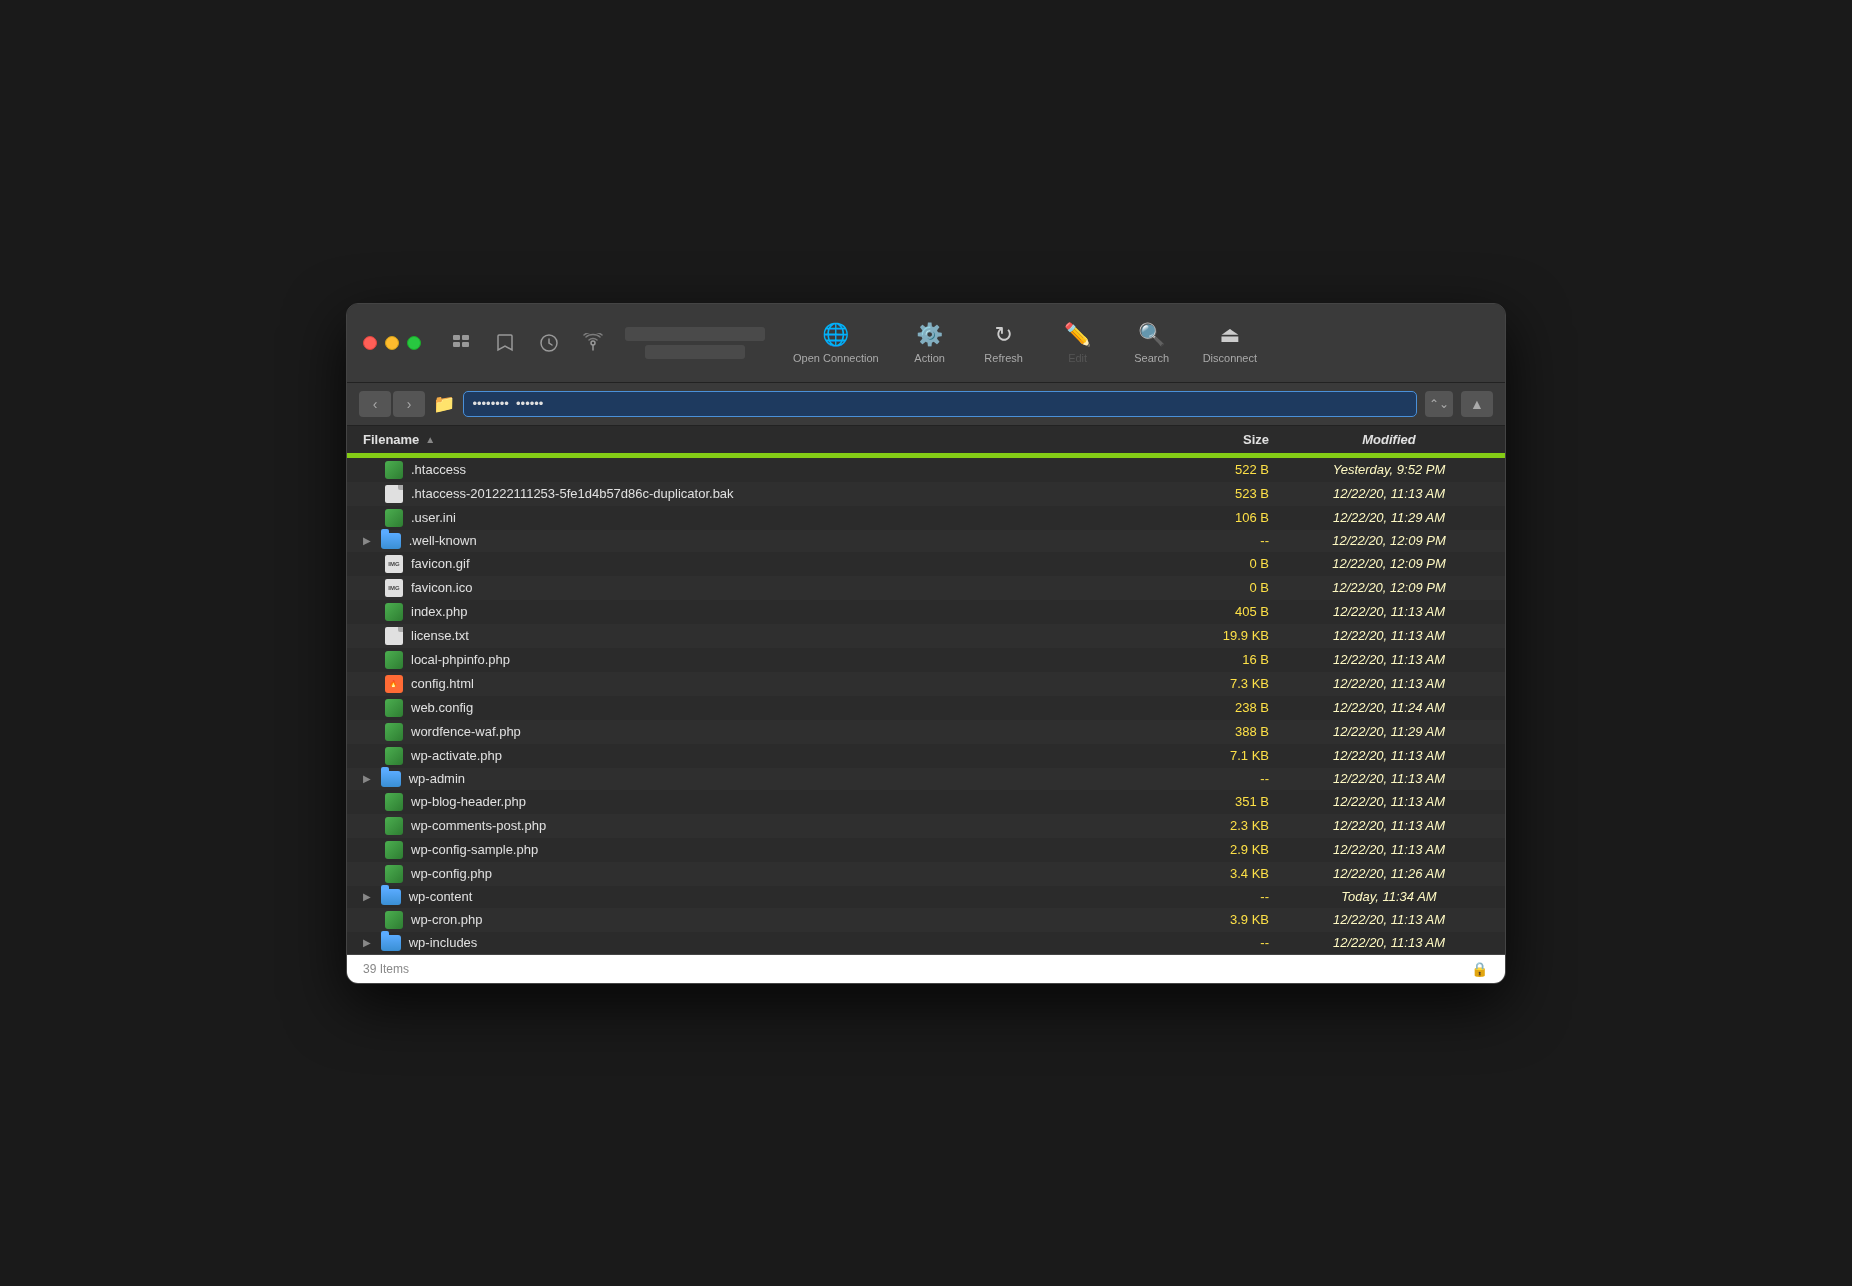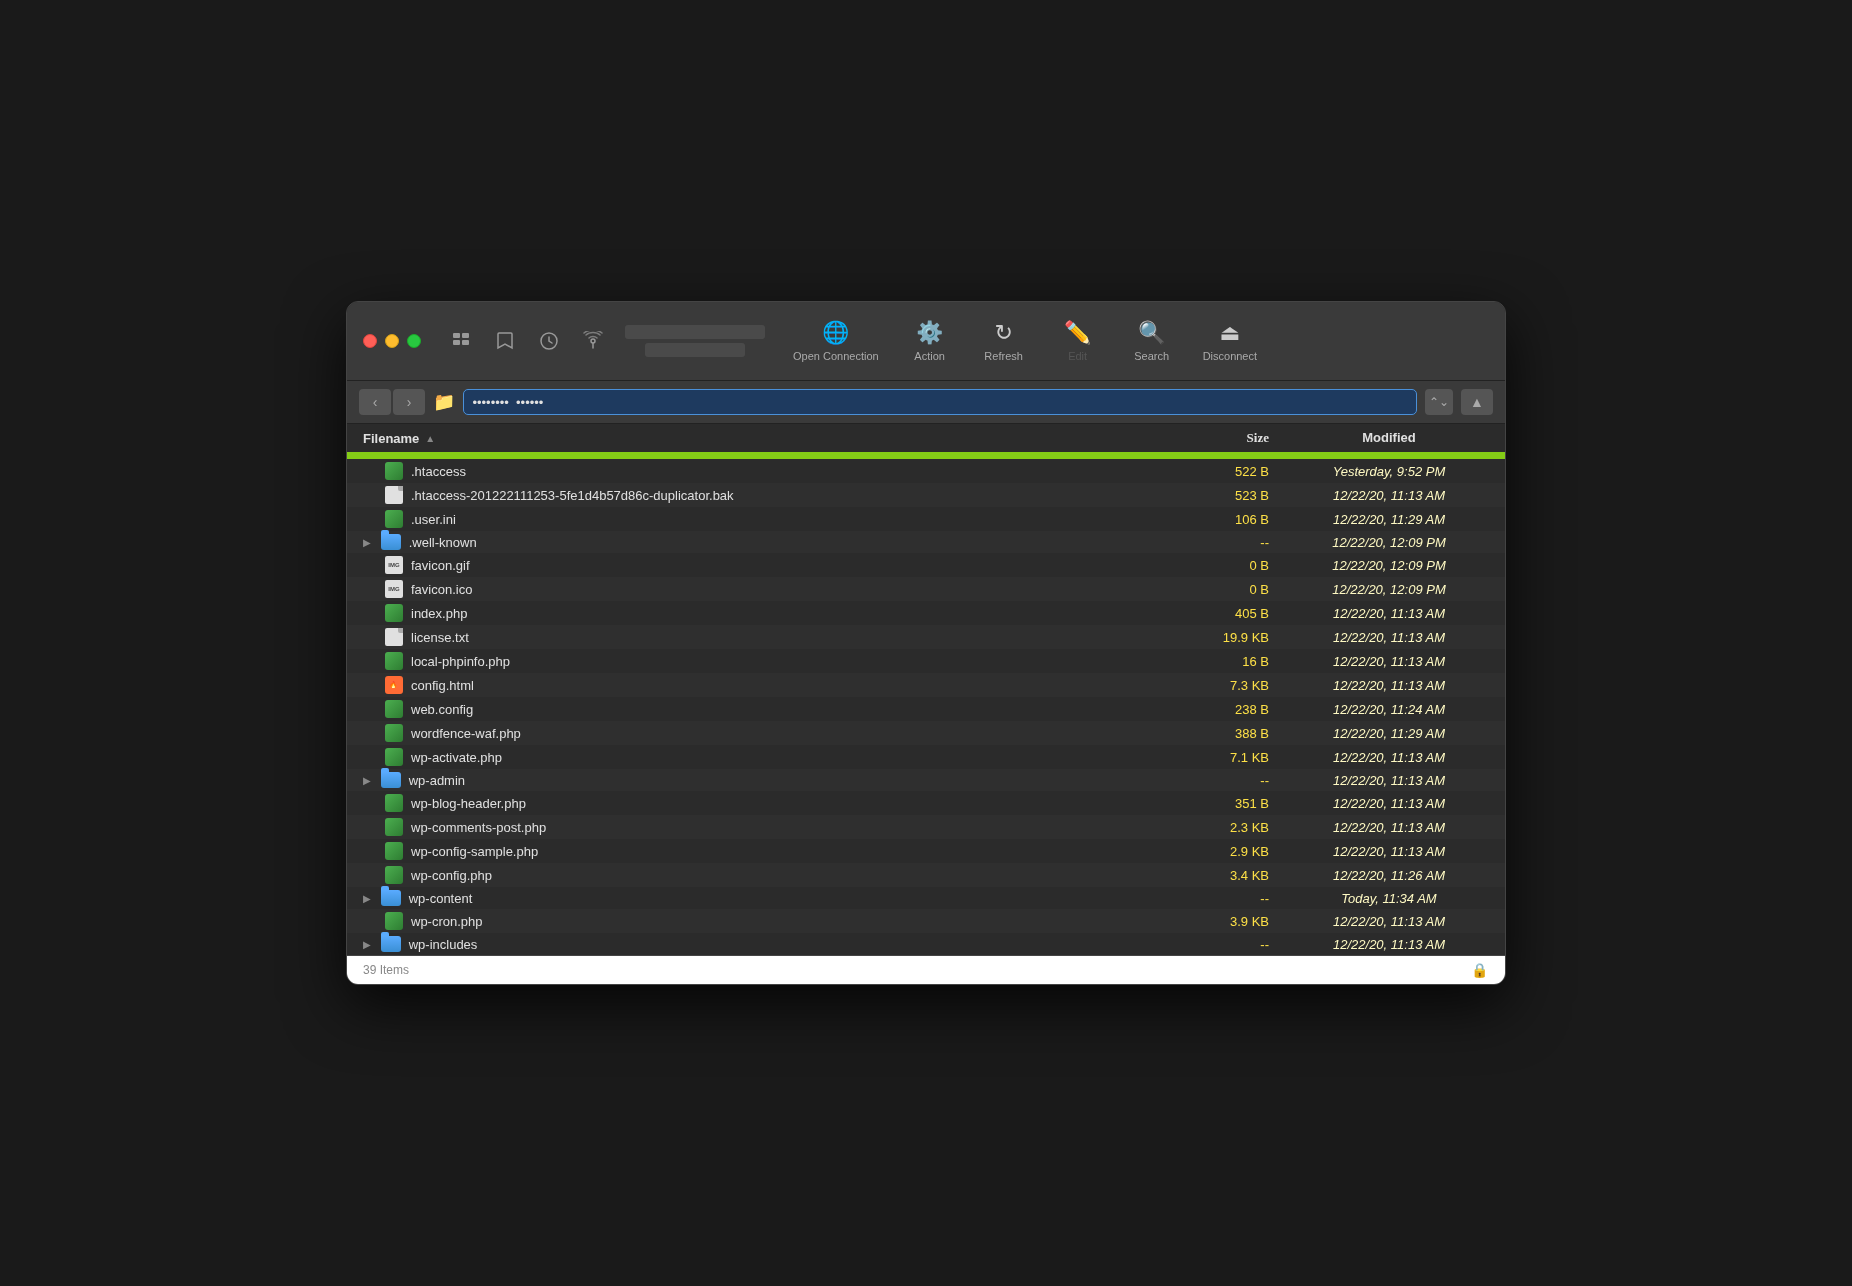--- a/index.html
+++ b/index.html
@@ -164,30 +164,30 @@
       align-items: center;
       justify-content: center;
     }
     .file-table {
       width: 100%;
     }
     .table-header {
       display: grid;
       grid-template-columns: 1fr 120px 200px;
       padding: 6px 16px;
-      border-bottom: 7px solid #84cc16;
+      border-bottom: 5px solid #84cc16;
       background: #2b2b2b;
     }
     .th {
       font-size: 13px;
       font-weight: 600;
       color: #e0e0e0;
     }
-    .th.size { text-align: right; padding-right: 20px; font-family: Liberation Serif, serif; }
-    .th.modified { text-align: center; }
+    .th.size { text-align: right; padding-right: 20px; }
+    .th.modified { text-align: center; font-style: italic; }
     .th.filename { display: flex; align-items: center; gap: 6px; }
     .sort-arrow { color: #888; font-size: 10px; }
     .file-list {
       overflow-y: auto;
     }
     .file-row {
       display: grid;
       grid-template-columns: 1fr 120px 200px;
       padding: 3px 16px;
       align-items: center;

